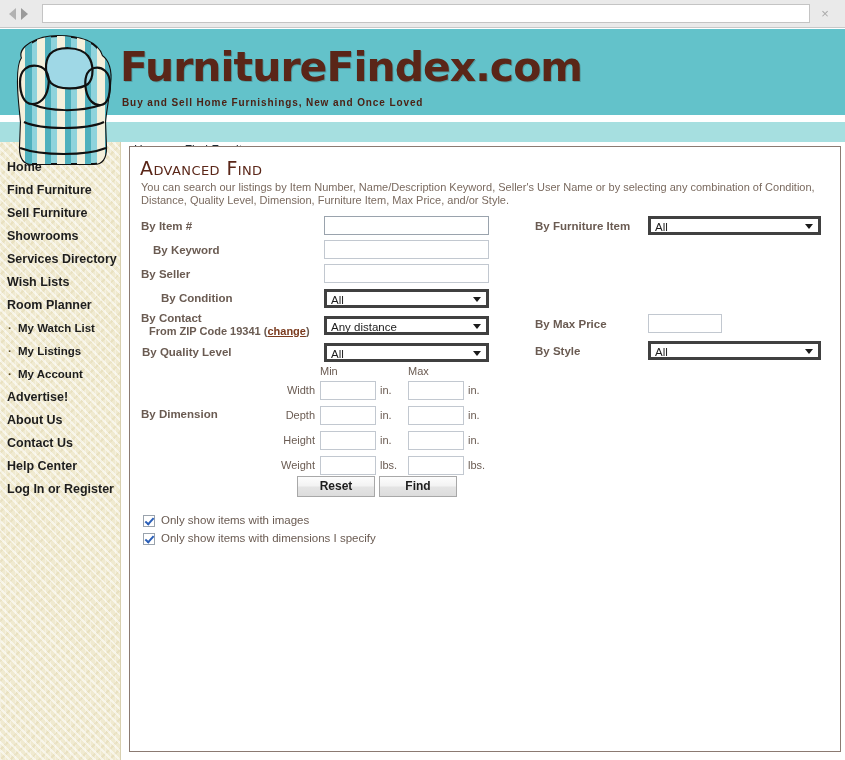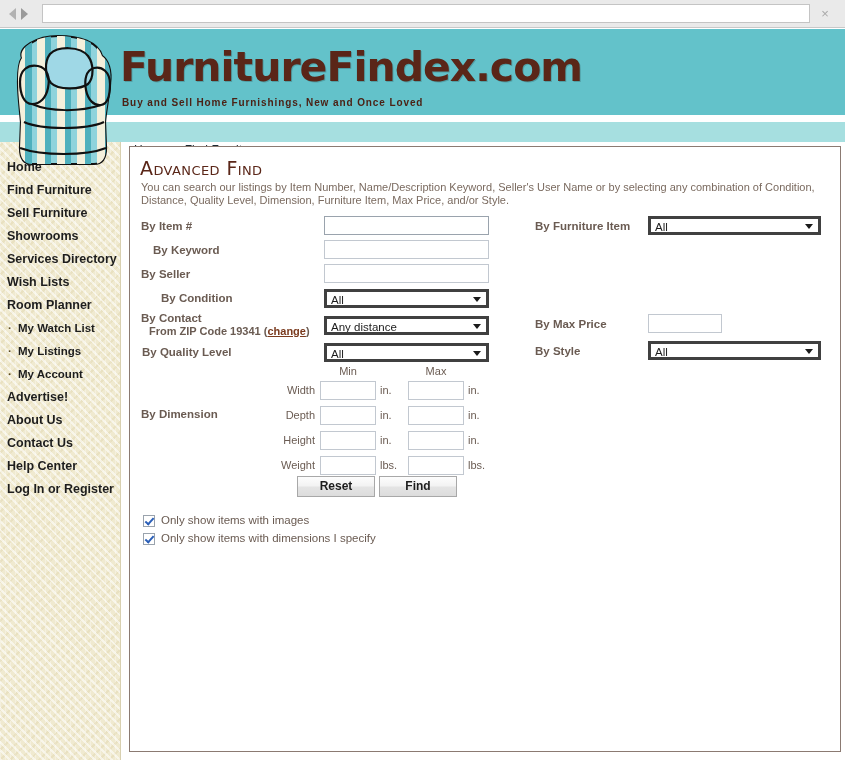--- a/index.html
+++ b/index.html
@@ -206,21 +206,21 @@
     width: 0; height: 0;
     border-left: 4.5px solid transparent;
     border-right: 4.5px solid transparent;
     border-top: 5px solid #1a1a1a;
   }
 
   
   .dim-head {
     position: absolute;
     font-size: 11px; color: #6a5b52;
-    text-align: center; width: 56px;
+    width: 56px;
   }
   .dim-row-label {
     position: absolute;
     font-size: 11px; color: #6a5b52;
     text-align: right; width: 54px;
     white-space: nowrap;
   }
   .unit {
     position: absolute;
     font-size: 11px; color: #6a5b52;

